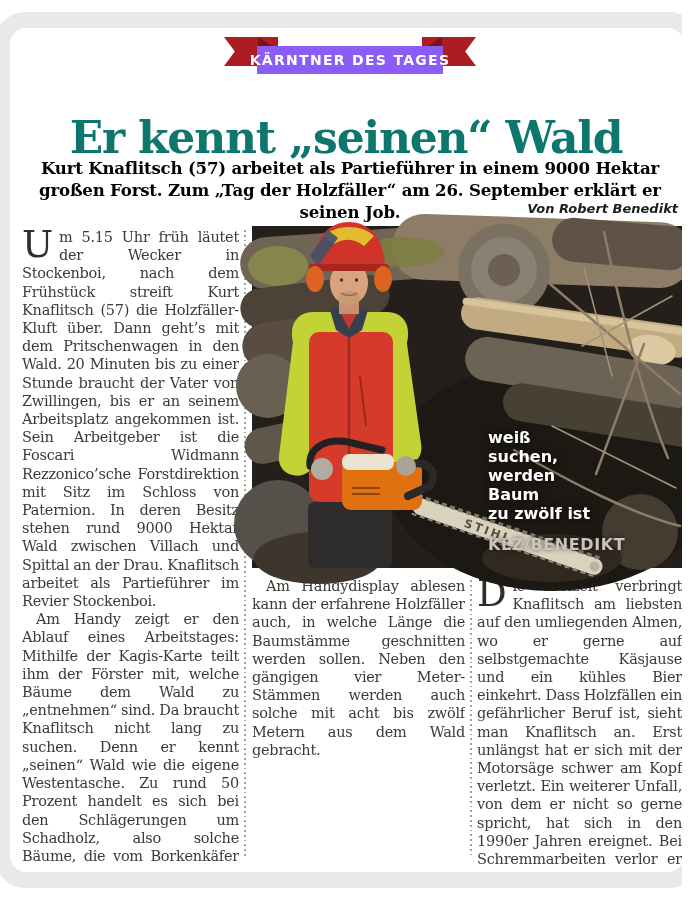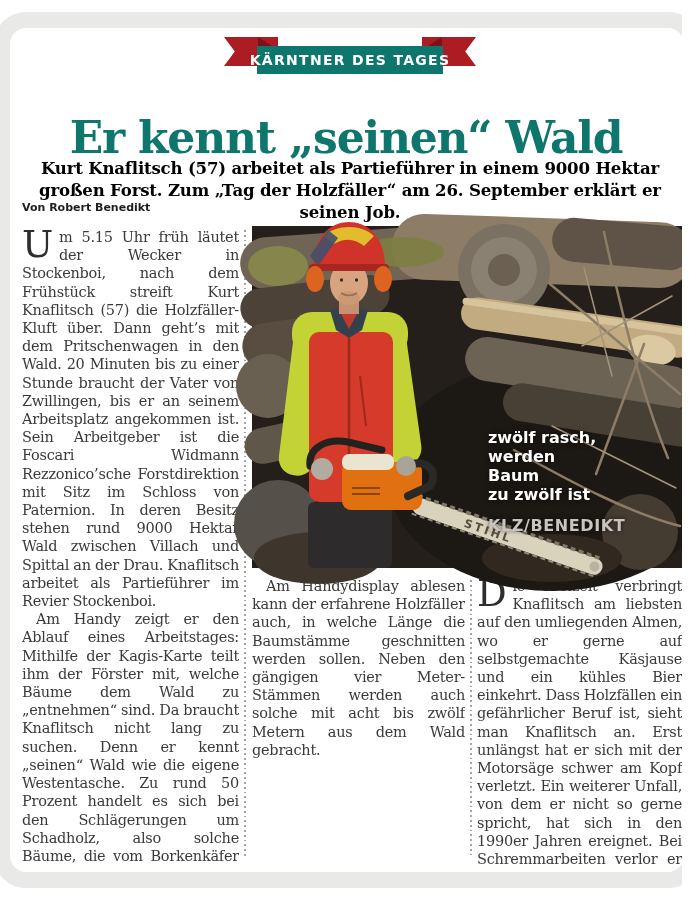--- a/index.html
+++ b/index.html
@@ -10,33 +10,33 @@
               border:16px solid #e9e9e8;border-radius:32px;box-sizing:border-box;}
   .right-crop{position:absolute;right:0;top:0;width:16px;height:900px;background:#ffffff;z-index:4;}
   
   .ribbon{position:absolute;left:0;top:0;width:698px;height:90px;z-index:6;}
   .ribbon-wing{position:absolute;top:37px;width:54px;height:29px;background:#ab1c23;}
   .ribbon-wing.left{left:224px;clip-path:polygon(0 0,100% 0,100% 100%,0 100%,20% 50%);}
   .ribbon-wing.right{left:422px;clip-path:polygon(0 0,100% 0,80% 50%,100% 100%,0 100%);}
   .ribbon-fold{position:absolute;top:37px;width:14px;height:9px;background:#7c1116;}
   .ribbon-fold.left{left:258px;clip-path:polygon(0 0,100% 100%,0 100%);}
   .ribbon-fold.right{left:428px;clip-path:polygon(100% 0,100% 100%,0 100%);}
-  .ribbon-band{position:absolute;left:257px;top:46px;width:186px;height:28px;background:#0f766e;
+  .ribbon-band{position:absolute;left:257px;top:46px;width:186px;height:28px;background:#8b5cf6;
                display:flex;align-items:center;justify-content:center;}
   .ribbon-label{font-family:"DejaVu Sans",sans-serif;font-weight:bold;font-size:14px;
                 color:#ffffff;letter-spacing:1.3px;white-space:nowrap;}
   
   .headline{position:absolute;left:10px;top:84px;width:672px;text-align:center;
             font-family:"DejaVu Serif",serif;font-weight:bold;font-size:44px;line-height:1.12;
             letter-spacing:-1.2px;color:#0f766e;}
   .subheadline{position:absolute;left:22px;top:157px;width:656px;text-align:center;
                font-family:"DejaVu Serif",serif;font-weight:bold;font-size:16.6px;line-height:22px;
                letter-spacing:-0.2px;color:#000000;}
-  .byline{position:absolute;left:22px;top:201px;width:656px;text-align:left;
-          font-family:"DejaVu Sans",sans-serif;font-weight:bold;font-size:11px;color:#1d1d1b;}
+  .byline{position:absolute;left:22px;top:201px;width:656px;text-align:right;
+          font-family:"DejaVu Sans",sans-serif;font-weight:bold;font-size:13px;color:#1d1d1b;font-style:italic;}
   
   .col{position:absolute;font-size:14.5px;line-height:18.2px;text-align:justify;
        letter-spacing:-0.25px;word-spacing:-0.3px;color:#3a3a38;hyphens:auto;overflow:hidden;}
   .col p{margin:0;}
   .col p.indent{text-indent:14px;}
   .col1{left:22px;top:228px;width:217px;height:638px;}
   .col2{left:252px;top:577px;width:213px;height:288px;}
   .col3{left:477px;top:577px;width:205px;height:294px;}
   .dropcap{float:left;font-size:37px;line-height:30px;padding:2px 6px 0 0;color:#2e2e2c;
            font-family:"DejaVu Serif",serif;}
@@ -159,21 +159,21 @@
         <rect x="90" y="228" width="52" height="16" rx="7" fill="#ebe4d1"></rect>
         <path d="M 100 262 L 128 262 M 100 268 L 128 268" stroke="#8a4509" stroke-width="2"></path>
         <path d="M 58 240 C 56 222 74 212 96 216 L 130 224" stroke="#24221f" stroke-width="7" fill="none" stroke-linecap="round"></path>
         <path d="M 160 238 C 178 234 186 248 178 260 L 156 270" stroke="#2b2926" stroke-width="8" fill="none" stroke-linecap="round"></path>
         <circle cx="70" cy="243" r="11" fill="#b2ab9f"></circle>
         <circle cx="154" cy="240" r="10" fill="#aaa398"></circle>
       </g>
     </svg>
 
     <div class="photo-caption">
-      <div>zwölf rasch,</div>
+      <div>weiß suchen,</div>
       <div>werden Baum</div>
       <div>zu zwölf ist</div>
       <div class="photo-credit">KLZ/BENEDIKT</div>
     </div>
   </div>
 
   <div class="col col2">
     <p class="indent"><span>Am Handydisplay ablesen kann der erfahrene Holzfäller auch, in welche Länge die Baumstämme geschnitten werden sollen. Neben den gängigen vier Meter-Stämmen werden auch solche mit acht bis zwölf Metern aus dem Wald gebracht.</span></p>
   </div>
 

